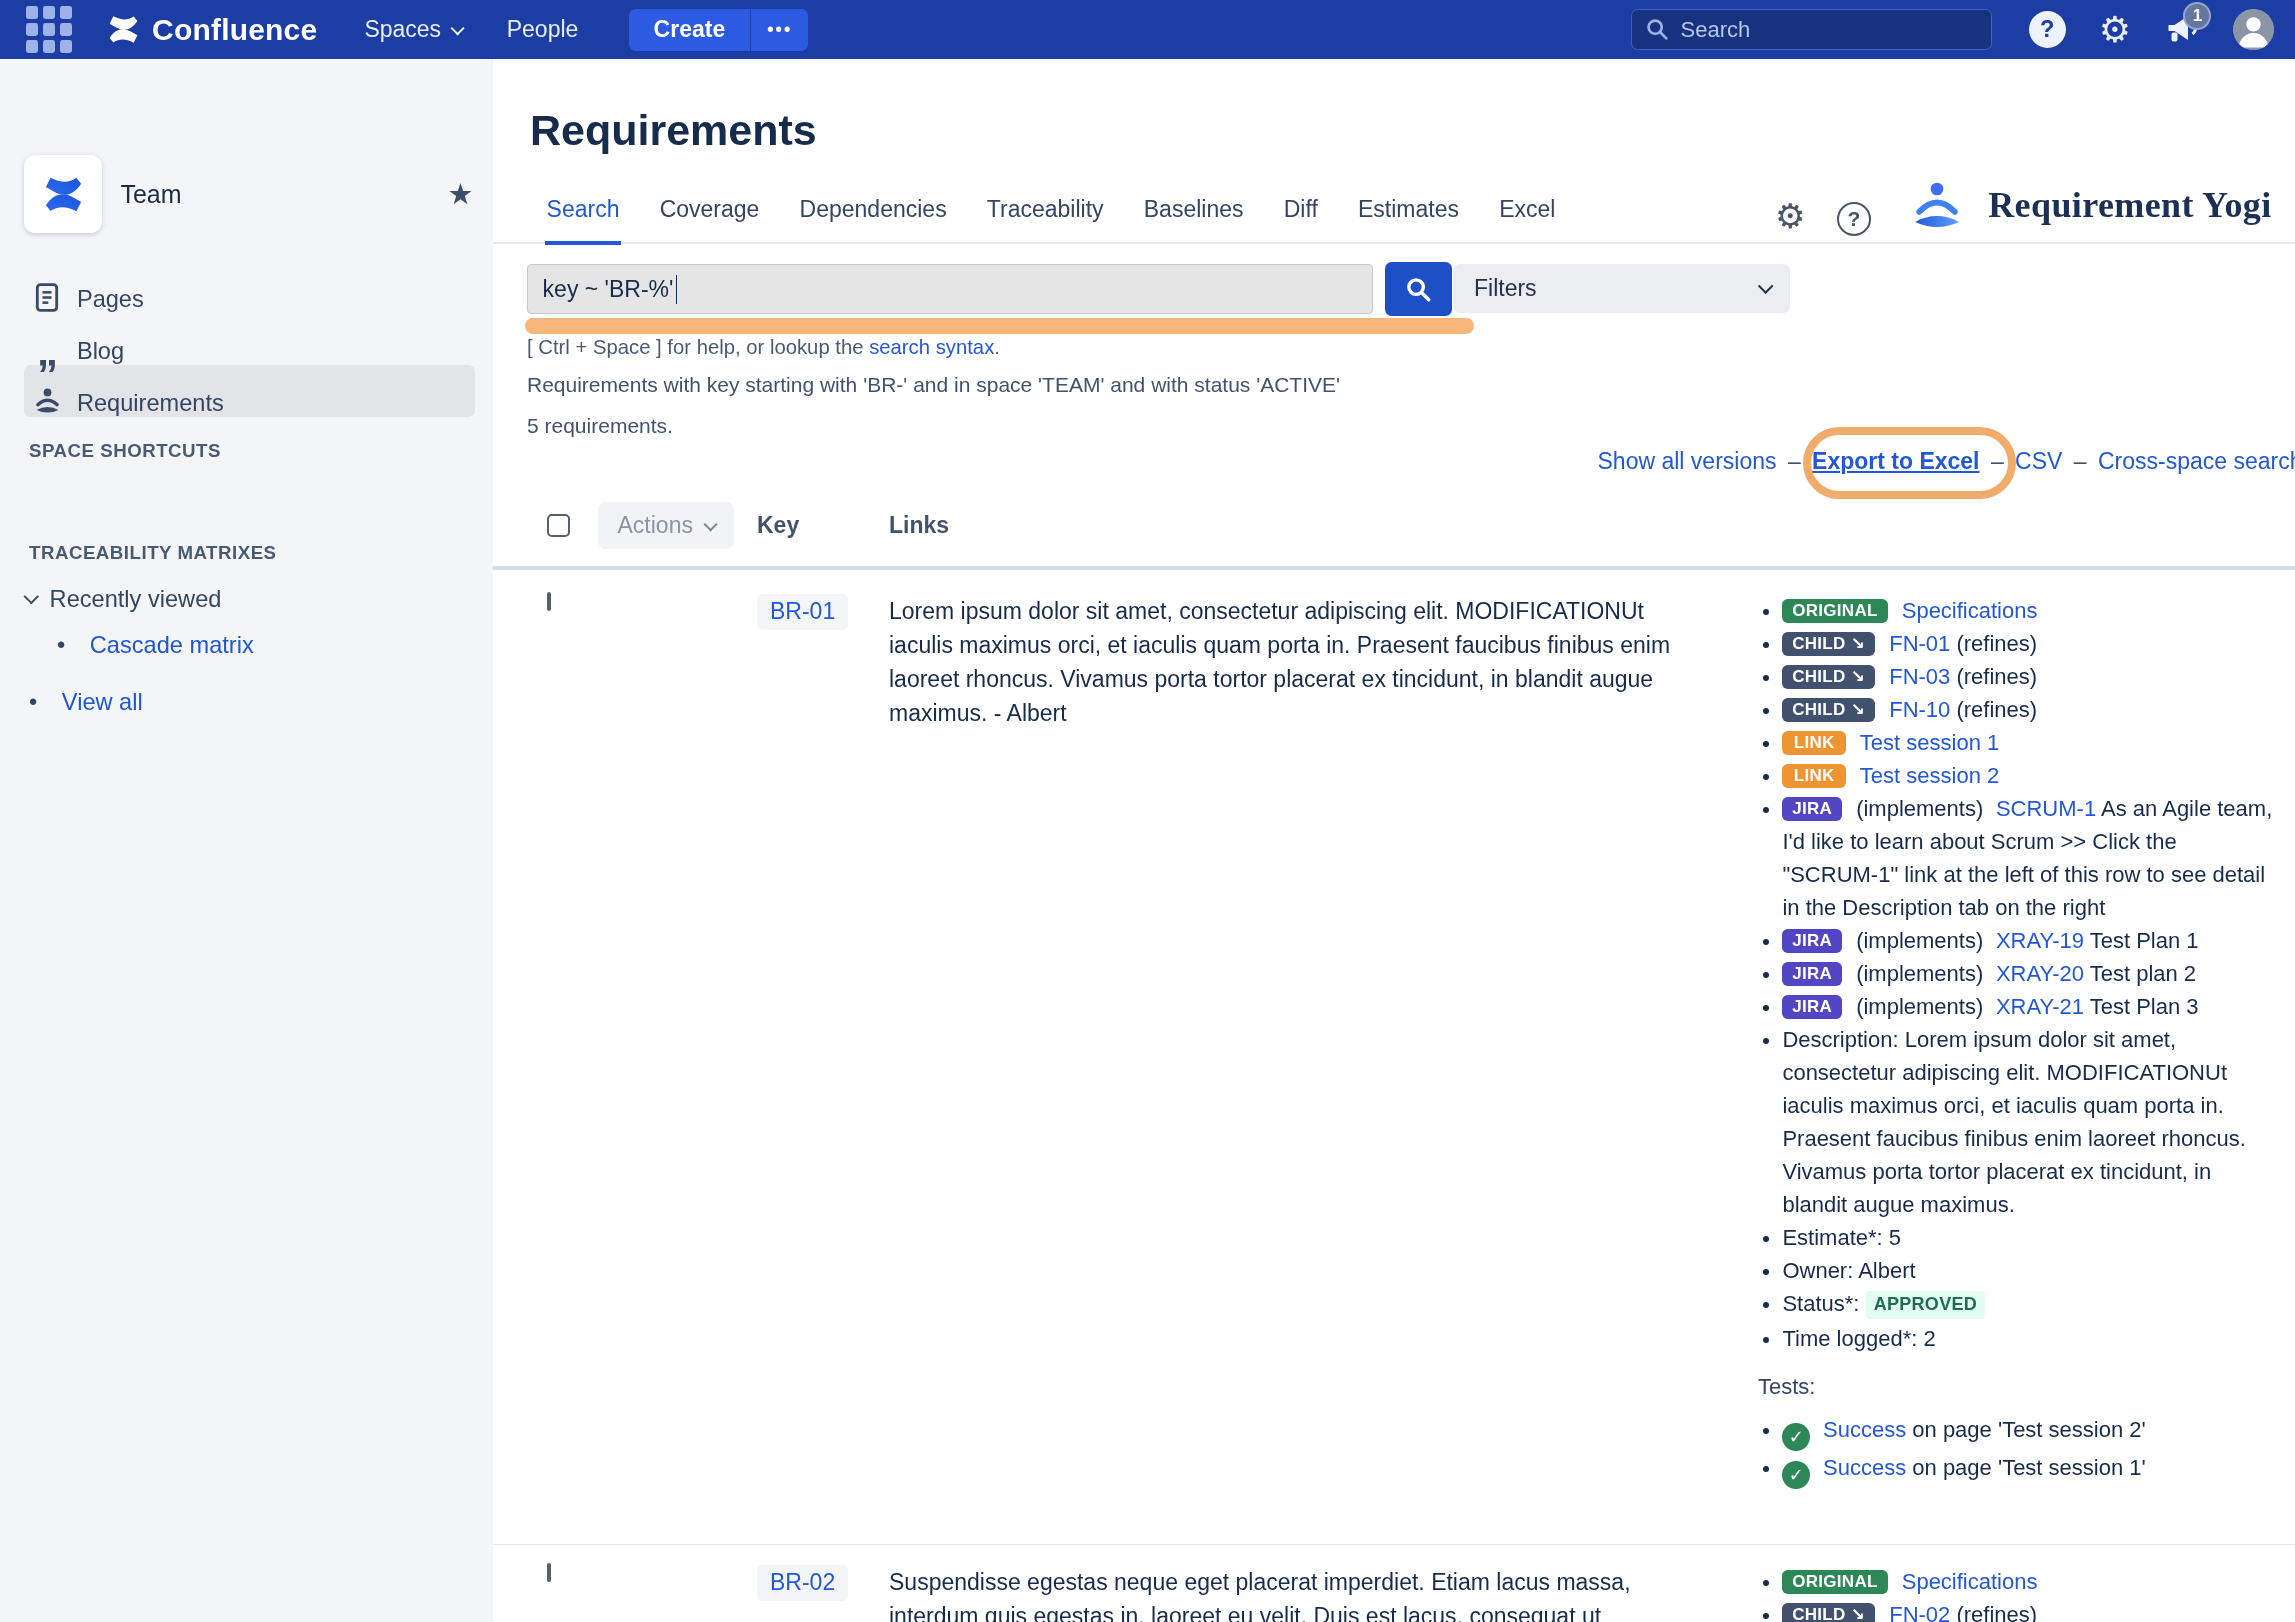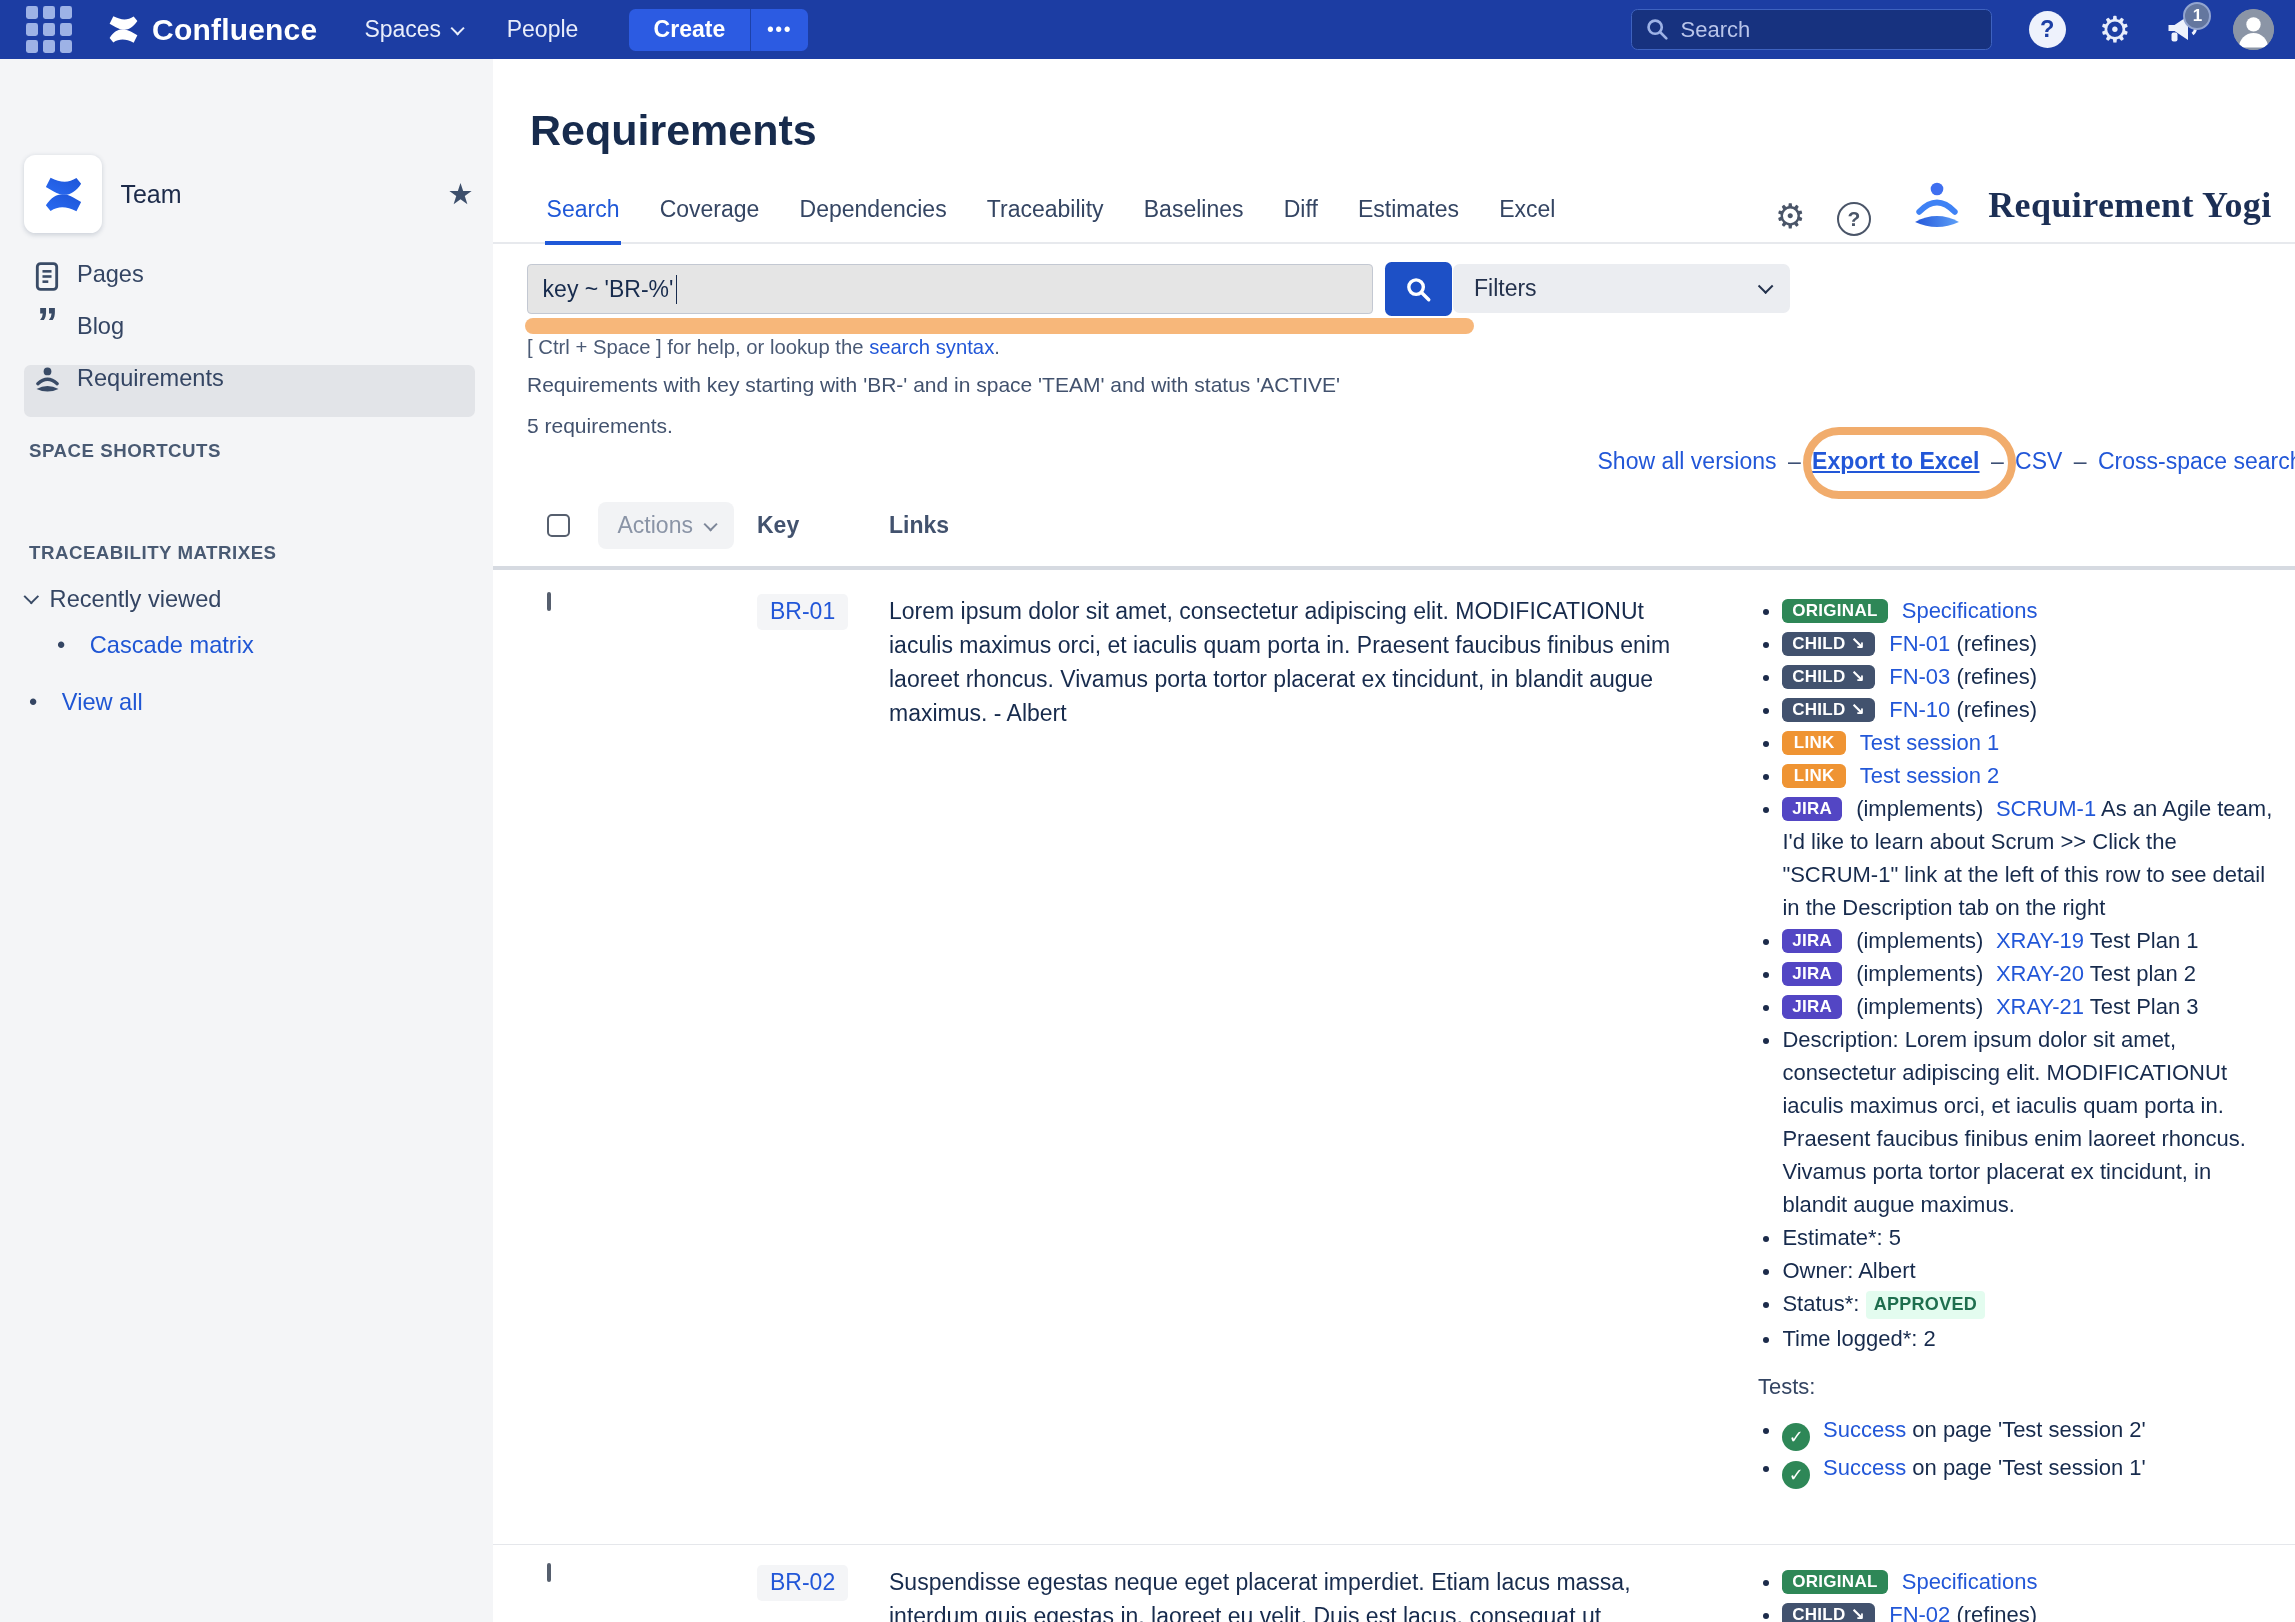--- a/index.html
+++ b/index.html
@@ -39,21 +39,21 @@
 
   
   .sidebar { position:absolute; top:59px; left:0; width:493px; height:1564px; background:#f4f5f7; }
   .space-header { position:absolute; top:96px; left:24.4px; right:19.5px; height:78px;
     display:flex; align-items:center; gap:18px; }
   .space-logo { width:78px; height:78px; background:#fff; border-radius:11.4px;
     box-shadow:0 1.6px 4.9px rgba(23,43,77,.18); display:flex; align-items:center; justify-content:center; }
   .space-name { flex:1; font-size:25px; color:#1c2b4a; }
   .star-glyph { font-size:29px; color:#3d4f6c; cursor:pointer; }
   .snav { position:absolute; top:202px; left:0; right:0; }
-  .snav-item { height:52px; margin:0 18px 0 24.4px; display:flex; align-items:flex-start; gap:13px;
+  .snav-item { height:52px; margin:0 18px 0 24.4px; display:flex; align-items:flex-end; gap:13px;
     padding:0 0 0 6.5px; border-radius:6.5px; font-size:23.6px; color:#344563; cursor:pointer; }
   .snav-item.selected { background:#e2e4e8; }
   .snav-item .ic { width:33px; display:flex; justify-content:center; flex:none; color:#394b66; }
   .quote-glyph { font-size:42px; font-weight:bold; color:#394b66; line-height:0; position:relative; top:9.8px; }
   .side-section { position:absolute; left:29px; font-size:18.7px; font-weight:bold; letter-spacing:0.5px; color:#495a73; }
   .shortcut-item { position:absolute; top:411px; left:24.4px; right:16.3px; height:46px; display:flex;
     align-items:center; gap:13px; padding-left:6.5px; font-size:23.6px; color:#344563; cursor:pointer; }
   .recent-row { position:absolute; top:527px; left:26px; display:flex; align-items:center; gap:13px;
     font-size:23.6px; color:#344563; cursor:pointer; }
   .chev-down { width:10.6px; height:10.6px; border-right:2.4px solid #394b66; border-bottom:2.4px solid #394b66;

